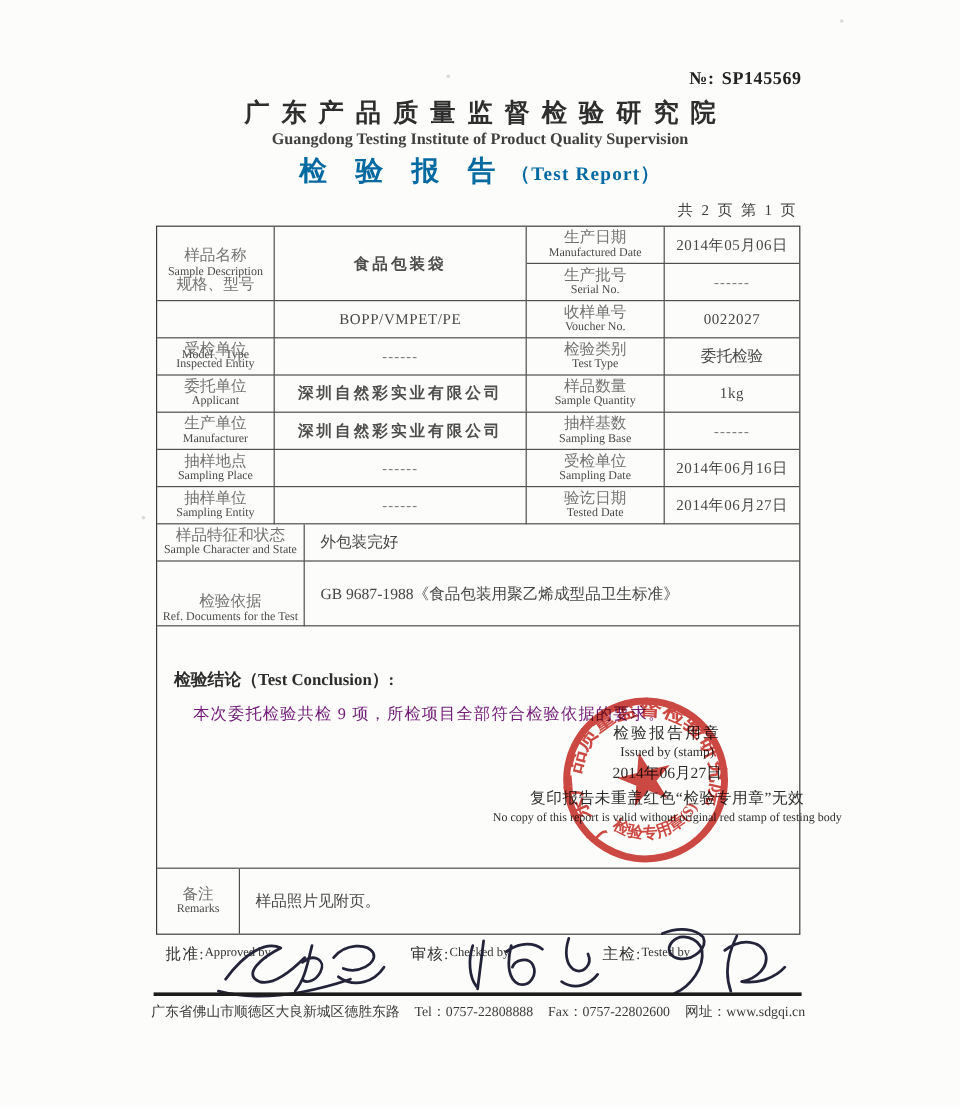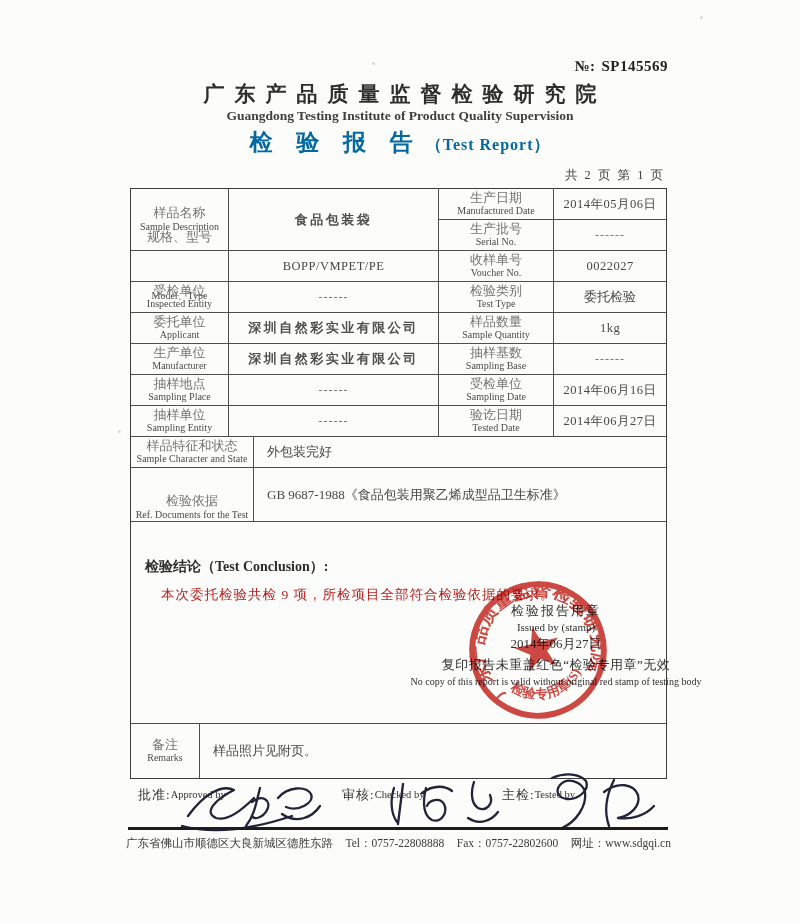--- a/index.html
+++ b/index.html
@@ -40,21 +40,21 @@
   .lc{font-size:13px;color:#737373;line-height:1.15;}
   .le{font-size:10px;color:#4a4a4a;line-height:1.2;}
   .val{font-size:13px;color:#474747;}
   .dash{font-size:12px;color:#737373;letter-spacing:1px;}
   .company{font-weight:bold;letter-spacing:2.5px;color:#4e4e4e;}
   .smallv{font-size:12.5px;letter-spacing:.5px;}
 
   
   .concl{position:relative;display:block;}
   .concl-title{position:absolute;left:14px;top:36px;font-size:14px;font-weight:bold;color:#2d2d2d;}
-  .concl-body{position:absolute;left:30px;top:64px;font-size:13.5px;color:#b91c1c;letter-spacing:1px;}
+  .concl-body{position:absolute;left:30px;top:64px;font-size:13.5px;color:#701a75;letter-spacing:1px;}
   .stamp-txt{position:absolute;left:250px;top:80px;width:350px;text-align:center;color:#2f2f2f;}
   .stx1{font-size:13px;letter-spacing:2px;}
   .stx2{font-size:11px;margin-top:1px;}
   .stx3{font-size:13px;margin-top:2px;}
   .stx4{font-size:13px;margin-top:3px;letter-spacing:.5px;}
   .stx5{font-size:10px;margin-top:2px;white-space:nowrap;}
   .stamp{position:absolute;left:334px;top:55px;width:146px;height:146px;
     mix-blend-mode:multiply;opacity:.88;pointer-events:none;}
 
   

